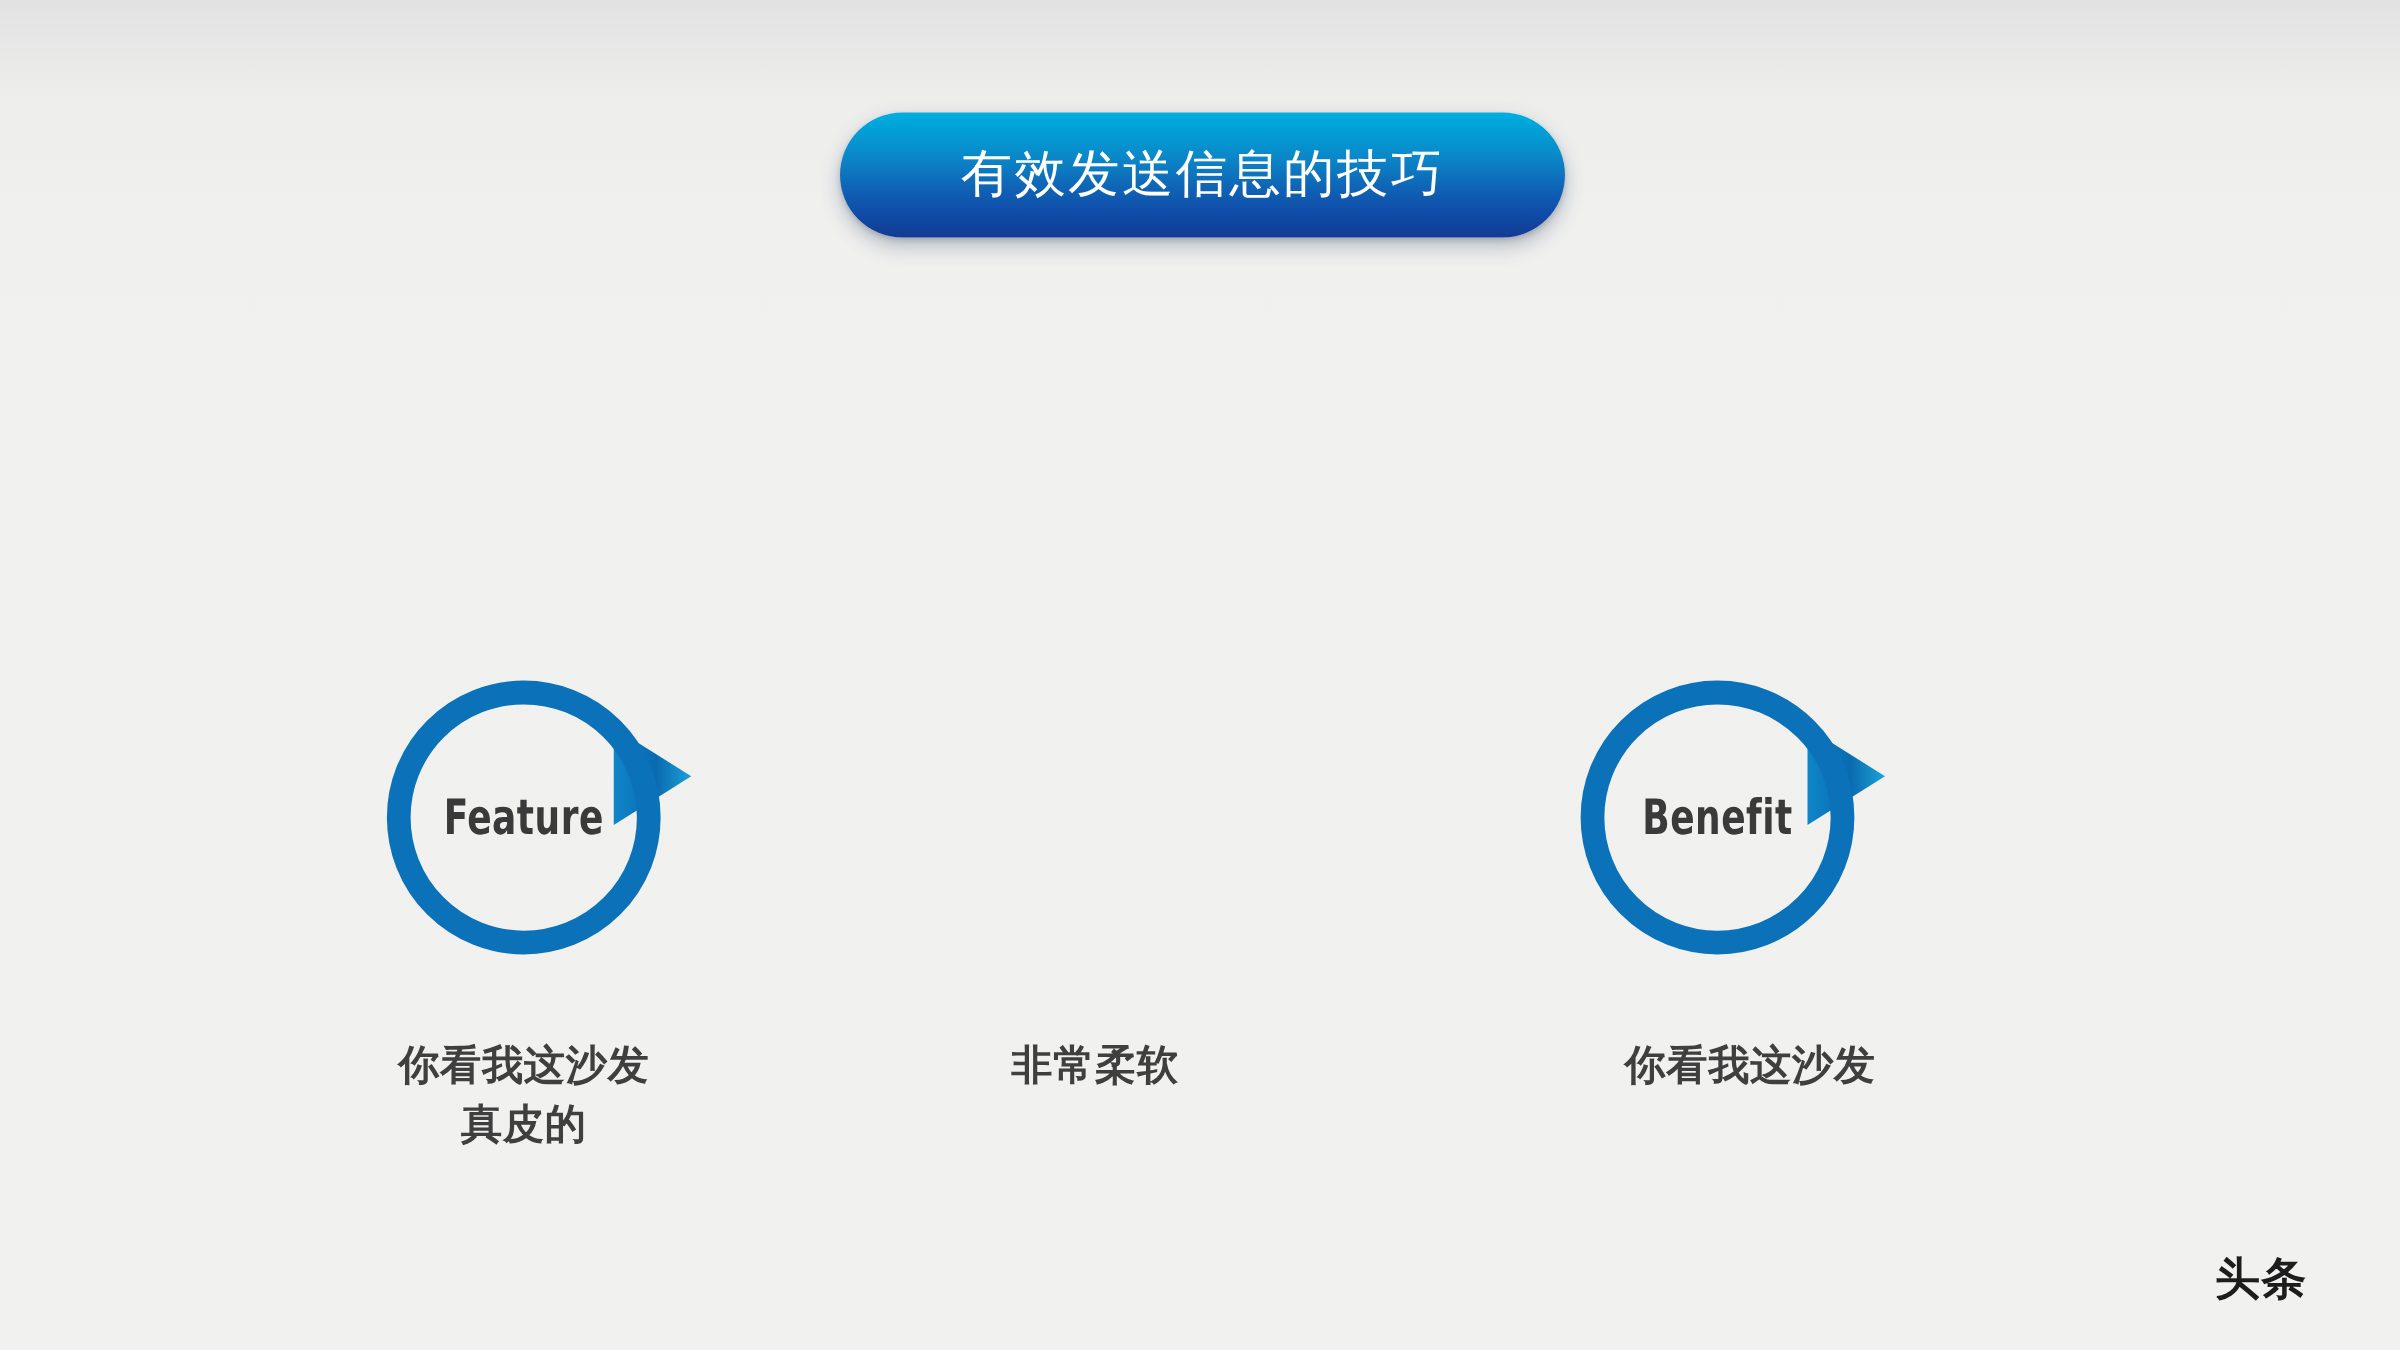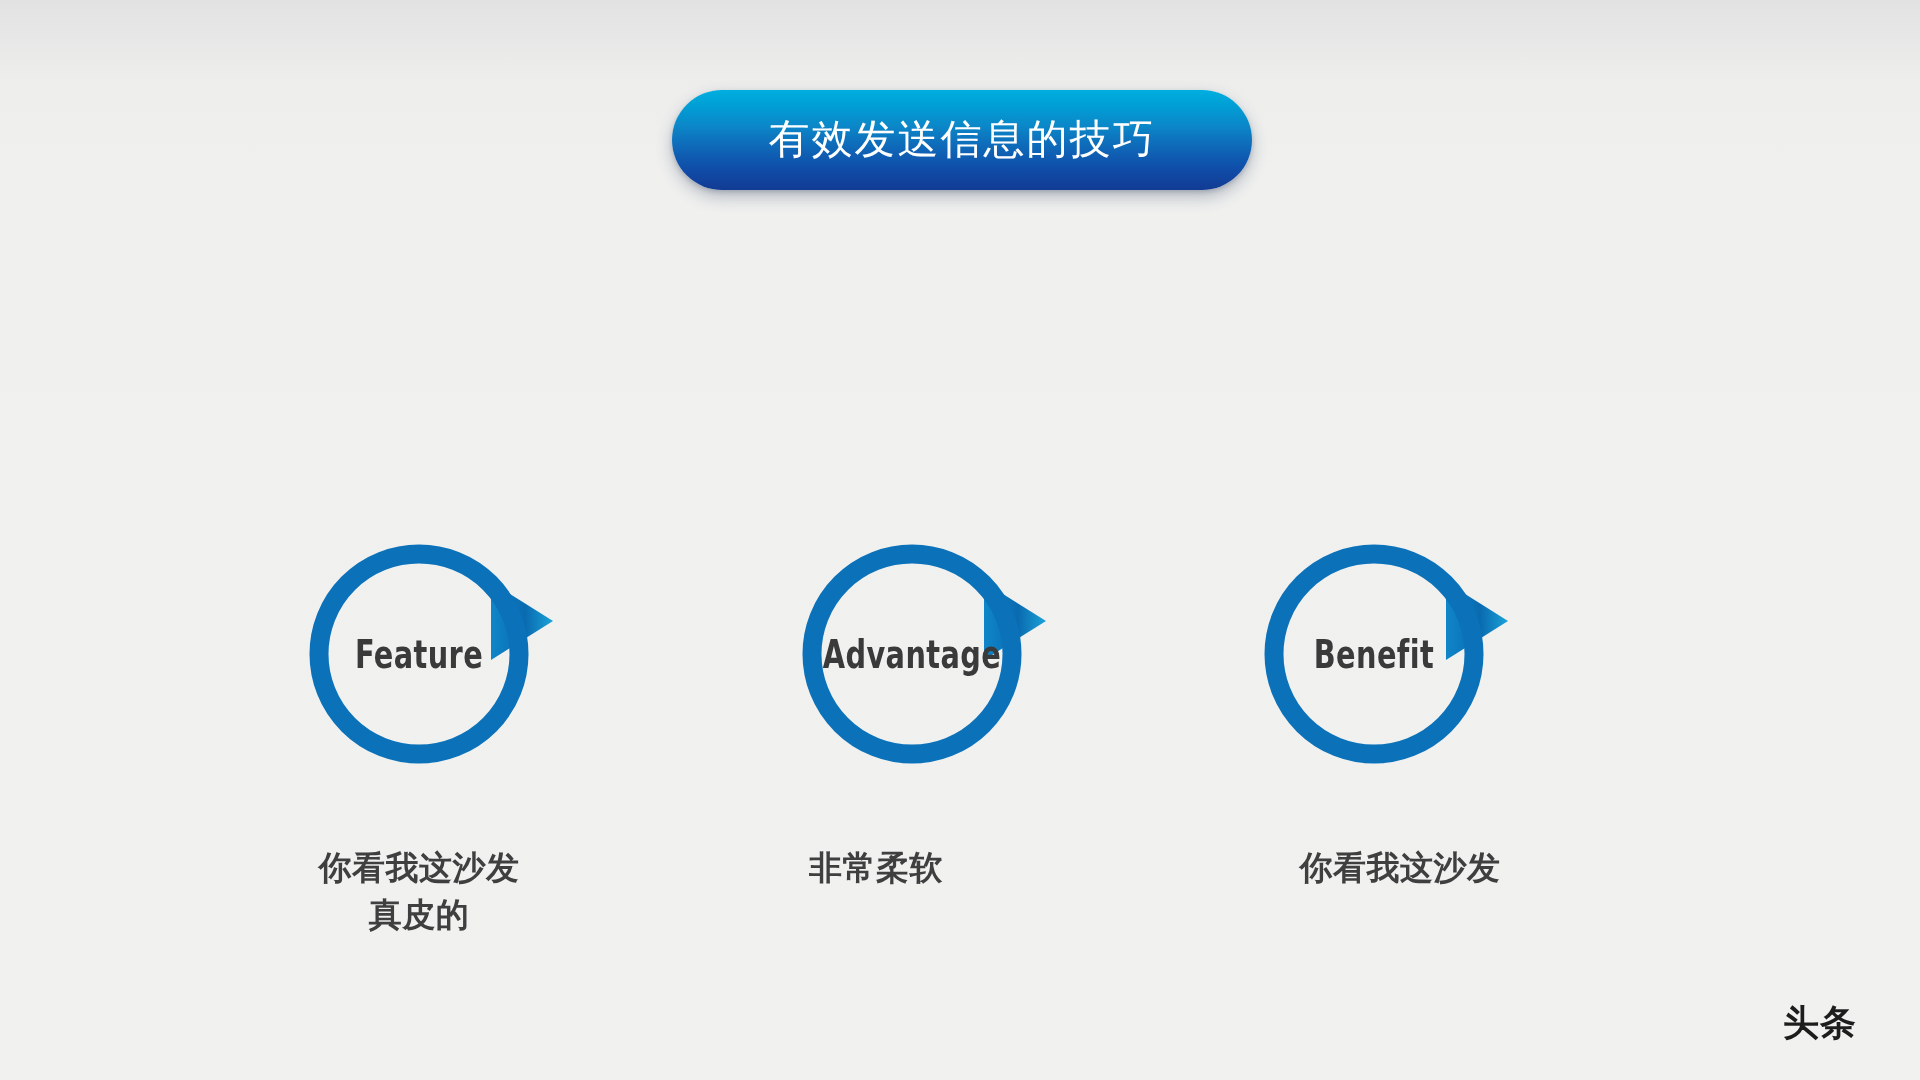--- a/index.html
+++ b/index.html
@@ -118,21 +118,20 @@
     letter-spacing: 0.5px;
   }
 
   
   #captions-row {
     position: absolute;
     left: 0;
     top: 828px;
     width: 1920px;
     height: 130px;
-    margin-top: 16px;
   }
   .caption {
     position: absolute;
     top: 0;
     width: 400px;
     text-align: center;
     color: #3f3f3f;
     font-size: 33px;
     font-weight: bold;
     line-height: 47px;
@@ -149,21 +148,21 @@
     right: 60px;
     bottom: 32px;
     display: flex;
     align-items: center;
     color: #1d1d1d;
     font-size: 36px;
     font-weight: bold;
     letter-spacing: 1px;
     white-space: nowrap;
   }
-  #watermark .wm-brand { margin-right: 3px; }
+  #watermark .wm-brand { margin-right: 14px; }
   #watermark .wm-handle { }
 </style>
 </head>
 <body>
 
 <div id="slide">
 
   <div id="title-banner-wrap">
     <div id="title-banner">
       <span id="title-text">有效发送信息的技巧</span>
@@ -181,34 +180,20 @@
             <stop offset="55%" stop-color="#0a6ab0"></stop>
             <stop offset="100%" stop-color="#1aa3d8"></stop>
           </linearGradient>
         </defs>
         <path d="M 206 62 L 268 101 L 206 140 Z" fill="url(#arrowGrad0)"></path>
         <circle cx="134" cy="134" r="100" fill="none" stroke="#0b72ba" stroke-width="19"></circle>
       </svg>
       <div class="circle-label">Feature</div>
     </div>
 
-    <div class="circle-unit u1">
-      <svg class="circle-svg" width="330" height="300" viewBox="0 0 330 300">
-        <defs>
-          <linearGradient id="arrowGrad1" x1="0" y1="0" x2="1" y2="0">
-            <stop offset="0%" stop-color="#0f86c9"></stop>
-            <stop offset="55%" stop-color="#0a6ab0"></stop>
-            <stop offset="100%" stop-color="#1aa3d8"></stop>
-          </linearGradient>
-        </defs>
-        <path d="M 206 62 L 268 101 L 206 140 Z" fill="url(#arrowGrad1)"></path>
-        <circle cx="134" cy="134" r="100" fill="none" stroke="#0b72ba" stroke-width="19"></circle>
-      </svg>
-      <div class="circle-label">Advantage</div>
-    </div>
 
     <div class="circle-unit u2">
       <svg class="circle-svg" width="330" height="300" viewBox="0 0 330 300">
         <defs>
           <linearGradient id="arrowGrad2" x1="0" y1="0" x2="1" y2="0">
             <stop offset="0%" stop-color="#0f86c9"></stop>
             <stop offset="55%" stop-color="#0a6ab0"></stop>
             <stop offset="100%" stop-color="#1aa3d8"></stop>
           </linearGradient>
         </defs>

